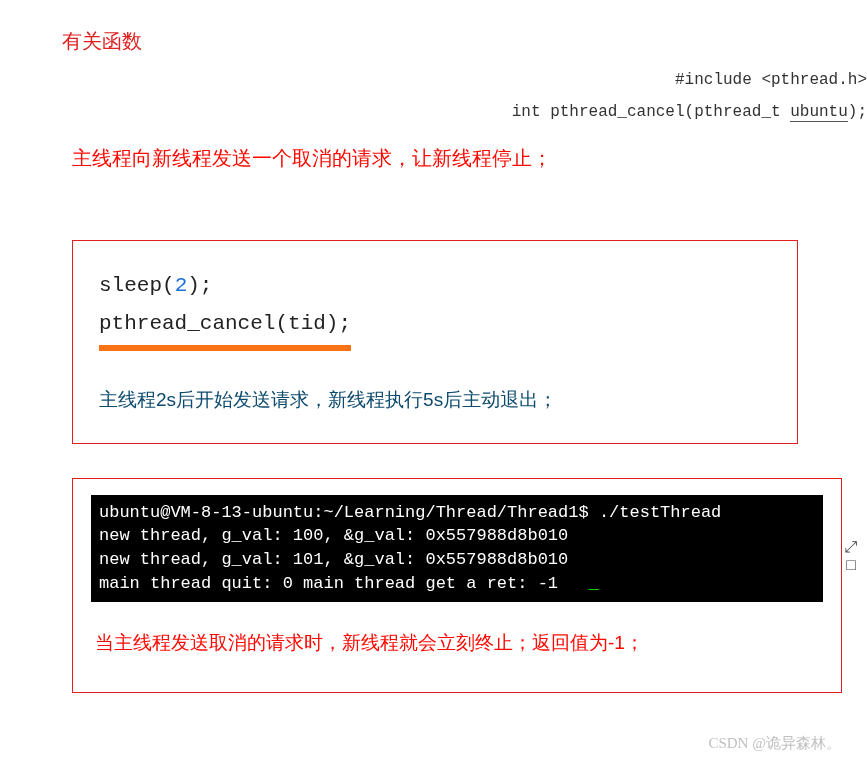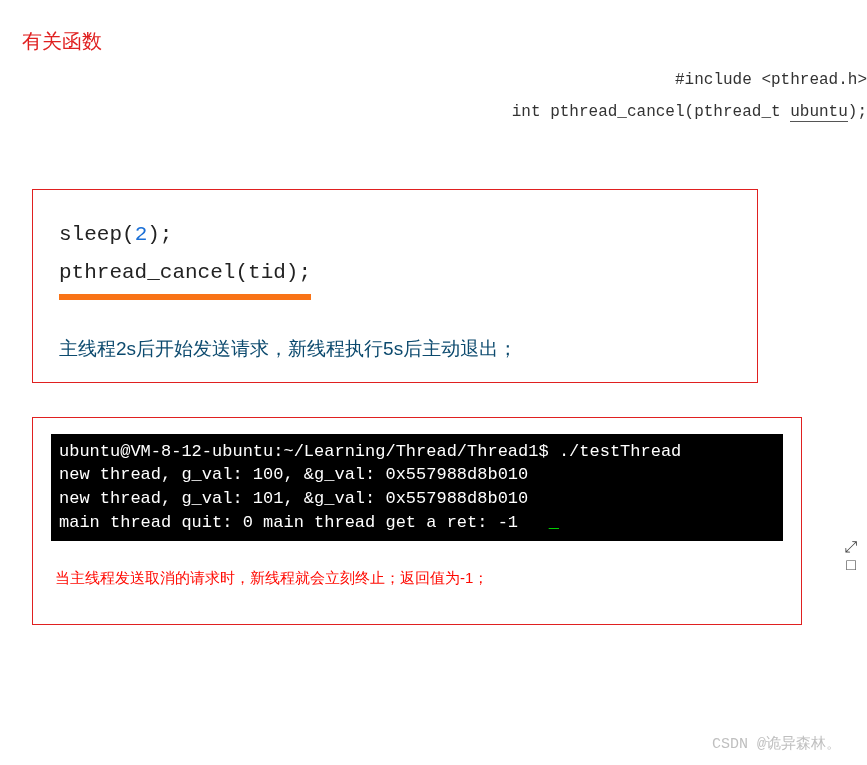--- a/index.html
+++ b/index.html
@@ -1,60 +1,61 @@
 <!DOCTYPE html>
 <html><head>
 <meta charset="utf-8">
 <style>
   * { margin: 0; padding: 0; box-sizing: border-box; }
   html, body { width: 867px; height: 765px; font-family: "Microsoft YaHei", Arial, sans-serif; background: #fff; position: relative; }
-  .page { padding: 20px 0 0 20px; }
+  .page { padding: 20px 0 0 20px; margin-left: 40px; }
   .section-title { color: #e02020; font-size: 20px; font-weight: 400; margin: 8px 0 16px 2px; }
   .code-top { font-family: "Courier New", Consolas, monospace; font-size: 16px; color: #333; padding-left: 18px; }
   .code-top .line { margin-bottom: 14px; text-align: right; }
   .code-top .underline { border-bottom: 1.5px solid #555; }
   .red-note { color: #ff0800; font-size: 20px; margin: 24px 0 0 12px; }
-  .box1 { border: 1.5px solid #e02020; margin: 68px 0 0 12px; width: 726px; padding: 26px 18px 20px 26px; }
+  .box1 { border: 1.5px solid #e02020; margin: 68px 0 0 12px; width: 726px; padding: 26px 18px 30px 26px; }
   .box1 .code { font-family: "Courier New", Consolas, monospace; font-size: 21px; color: #222; line-height: 1.8; }
   .box1 .code .num { color: #1a6fd6; }
   .box1 .red-note2 { color: #0c4a6e; font-size: 19px; margin-top: 36px; }
   .box2 { border: 1.5px solid #e02020; margin: 34px 0 0 12px; width: 770px; padding: 16px 18px 36px 18px; }
   .terminal { background: #000; color: #fff; font-family: "Courier New", Consolas, monospace; font-size: 17px; line-height: 1.4; padding: 6px 8px 6px 8px; white-space: pre; }
-  .box2 .red-note3 { color: #ff0800; font-size: 15px; margin-top: 28px; margin-left: 4px; }
+  .box2 .red-note3 { color: #ff0800; font-size: 19px; margin-top: 28px; margin-left: 4px; }
   .side-icon { position: absolute; right: 4px; top: 538px; width: 24px; font-size: 16px; color: #444; text-align: center; line-height: 1.1; }
-  .watermark { position: absolute; right: 26px; bottom: 12px; color: #bfbfbf; font-size: 15px; font-family: Liberation Mono, monospace; }
+  .watermark { position: absolute; right: 26px; bottom: 12px; color: #bfbfbf; font-size: 15px; font-family: Liberation Serif, serif; }
   .cursor { color: #0f0; }
 </style>
 </head>
 <body>
 
 <div class="page">
 
   <div class="section-title">有关函数</div>
 
   <div class="code-top">
     <div class="line">#include &lt;pthread.h&gt;</div>
     <div class="line">
       <span>int pthread_cancel(pthread_t </span><span class="underline">ubuntu</span><span>);</span>
     </div>
   </div>
 
+  <div class="red-note">主线程向新线程发送一个取消的请求，让新线程停止；</div>
 
   <div class="box1">
     <div class="code">
       <div>
         <span>sleep(</span><span class="num">2</span><span>);</span>
       </div>
       <div style="display:inline-block;border-bottom:6px solid #f97316;padding-bottom:2px;">pthread_cancel(tid);</div>
     </div>
     <div class="red-note2">主线程2s后开始发送请求，新线程执行5s后主动退出；</div>
   </div>
 
   <div class="box2">
-    <div class="terminal"><span>ubuntu@VM-8-12-ubuntu:~/Learning/Thread/Thread1$ ./testThread</span>
+    <div class="terminal"><span>ubuntu@VM-8-13-ubuntu:~/Learning/Thread/Thread1$ ./testThread</span>
 <span>new thread, g_val: 100, &amp;g_val: 0x557988d8b010</span>
 <span>new thread, g_val: 101, &amp;g_val: 0x557988d8b010</span>
 <span>main thread quit: 0 main thread get a ret: -1   </span><span class="cursor">_</span></div>
     <div class="red-note3">当主线程发送取消的请求时，新线程就会立刻终止；返回值为-1；</div>
   </div>
 
 </div>
 
 <div class="side-icon">⤢
 □</div>

